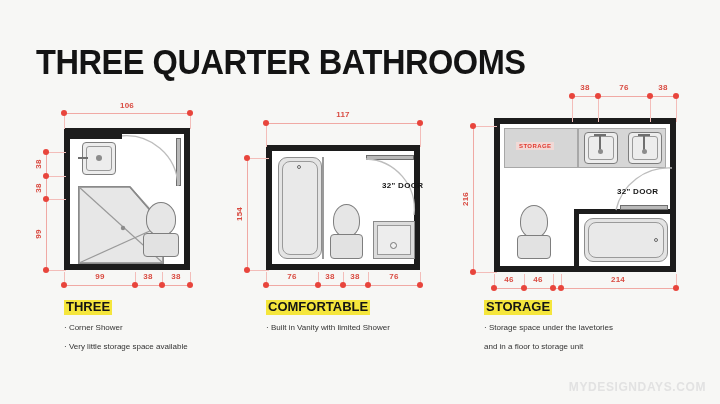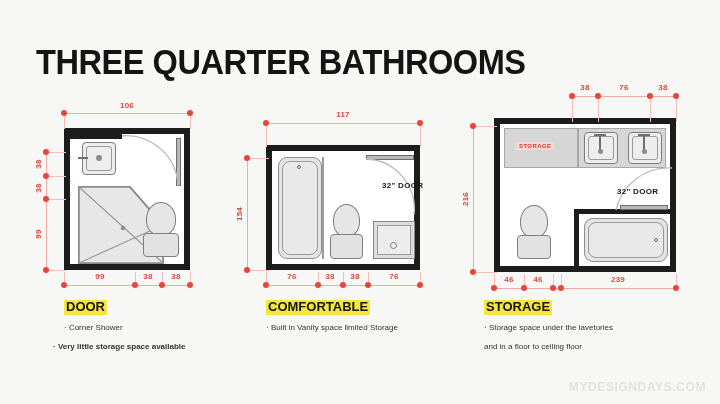--- a/index.html
+++ b/index.html
@@ -199,23 +199,23 @@
     <div class="ext v" style="left:162px;top:272px;height:14px;"></div>
     <div class="ext v" style="left:190px;top:272px;height:14px;"></div>
     <div class="dot" style="left:64px;top:285px;"></div>
     <div class="dot" style="left:135px;top:285px;"></div>
     <div class="dot" style="left:162px;top:285px;"></div>
     <div class="dot" style="left:190px;top:285px;"></div>
     <div class="dimtxt" style="left:100px;top:276px;">99</div>
     <div class="dimtxt" style="left:148px;top:276px;">38</div>
     <div class="dimtxt" style="left:176px;top:276px;">38</div>
 
-    <div class="cap-title" style="left:64px;top:300px;">DOOR</div>
+    <div class="cap-title" style="left:64px;top:300px;">THREE</div>
     <div class="cap-line" style="left:64px;top:322px;">· Corner Shower</div>
-    <div class="cap-line" style="left:53px;top:341px;font-weight:bold;">· Very little storage space available</div>
+    <div class="cap-line" style="left:64px;top:341px;">· Very little storage space available</div>
   </div>
 
   <div class="plan">
 
     <div class="room" style="left:266px;top:145px;width:154px;height:125px;">
       <div class="room-inner">
 
         <div class="fx tub" style="left:6px;top:6px;width:44px;height:102px;">
           <div class="tub-in"></div>
         </div>
@@ -262,21 +262,21 @@
     <div class="dot" style="left:318px;top:285px;"></div>
     <div class="dot" style="left:343px;top:285px;"></div>
     <div class="dot" style="left:368px;top:285px;"></div>
     <div class="dot" style="left:420px;top:285px;"></div>
     <div class="dimtxt" style="left:292px;top:276px;">76</div>
     <div class="dimtxt" style="left:330px;top:276px;">38</div>
     <div class="dimtxt" style="left:355px;top:276px;">38</div>
     <div class="dimtxt" style="left:394px;top:276px;">76</div>
 
     <div class="cap-title" style="left:266px;top:300px;">COMFORTABLE</div>
-    <div class="cap-line" style="left:266px;top:322px;">· Built in Vanity space limited Storage</div>
+    <div class="cap-line" style="left:266px;top:322px;">· Built in Vanity with limited Shower</div>
   </div>
 
   <div class="plan">
 
     <div class="room" style="left:494px;top:118px;width:182px;height:154px;">
       <div class="room-inner">
 
         <div class="fx counter" style="left:4px;top:4px;width:74px;height:40px;"></div>
         <div class="storage-label" style="left:16px;top:18px;">STORAGE</div>
 
@@ -338,22 +338,22 @@
     <div class="ext v" style="left:553px;top:274px;height:15px;"></div>
     <div class="ext v" style="left:561px;top:274px;height:15px;"></div>
     <div class="ext v" style="left:676px;top:274px;height:15px;"></div>
     <div class="dot" style="left:494px;top:288px;"></div>
     <div class="dot" style="left:524px;top:288px;"></div>
     <div class="dot" style="left:553px;top:288px;"></div>
     <div class="dot" style="left:561px;top:288px;"></div>
     <div class="dot" style="left:676px;top:288px;"></div>
     <div class="dimtxt" style="left:509px;top:279px;">46</div>
     <div class="dimtxt" style="left:538px;top:279px;">46</div>
-    <div class="dimtxt" style="left:618px;top:279px;">239</div>
+    <div class="dimtxt" style="left:618px;top:279px;">214</div>
 
     <div class="cap-title" style="left:484px;top:300px;">STORAGE</div>
     <div class="cap-line" style="left:484px;top:322px;">· Storage space under the lavetories</div>
-    <div class="cap-line" style="left:484px;top:341px;">and in a floor to ceiling floor</div>
+    <div class="cap-line" style="left:484px;top:341px;">and in a floor to storage unit</div>
   </div>
 
   <div class="watermark">MYDESIGNDAYS.COM</div>
 
 </div>
 
 </body></html>

